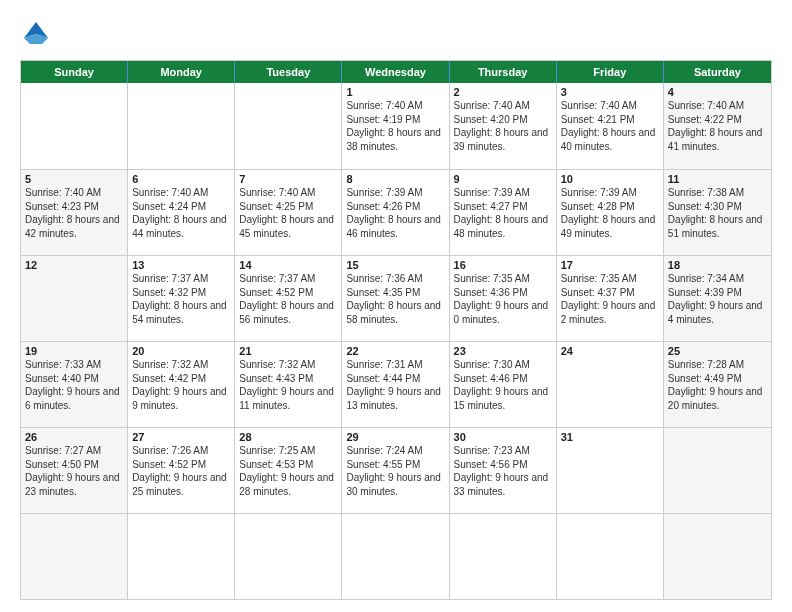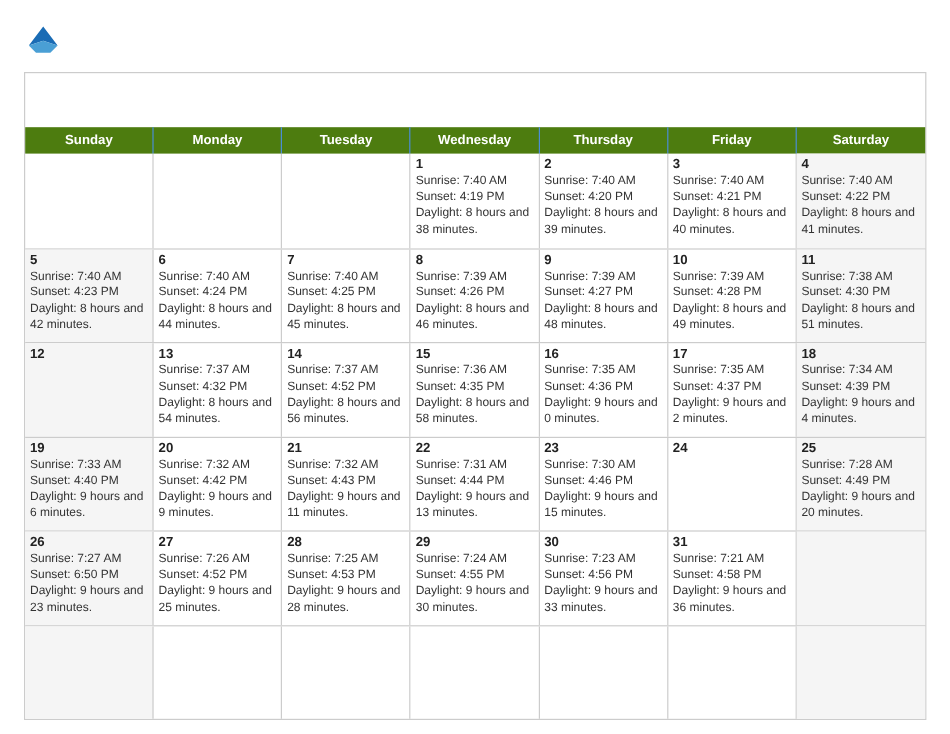--- a/index.html
+++ b/index.html
@@ -62,22 +62,21 @@
     }
     .calendar {
       flex: 1;
       display: flex;
       flex-direction: column;
       border: 1px solid #ccc;
     }
     .cal-header {
       display: grid;
       grid-template-columns: repeat(7, 1fr);
-      background: #4d7c0f;
-      margin-top: 45px;
+      background: #15803d;
     }
     .cal-header-cell {
       color: #fff;
       font-size: 11px;
       font-weight: bold;
       padding: 5px 4px;
       text-align: center;
       border-right: 1px solid #4a8dd5;
     }
     .cal-header-cell:last-child { border-right: none; text-align: center; }
@@ -323,21 +322,21 @@
             <div class="cell-text">Sunrise: 7:28 AM
 Sunset: 4:49 PM
 Daylight: 9 hours
 and 20 minutes.</div>
           </div>
         </div>
         <div class="cal-row">
           <div class="cal-cell shaded">
             <span class="day-num">26</span>
             <div class="cell-text">Sunrise: 7:27 AM
-Sunset: 6:50 PM
+Sunset: 4:50 PM
 Daylight: 9 hours
 and 23 minutes.</div>
           </div>
           <div class="cal-cell">
             <span class="day-num">27</span>
             <div class="cell-text">Sunrise: 7:26 AM
 Sunset: 4:52 PM
 Daylight: 9 hours
 and 25 minutes.</div>
           </div>
@@ -357,24 +356,20 @@
           </div>
           <div class="cal-cell">
             <span class="day-num">30</span>
             <div class="cell-text">Sunrise: 7:23 AM
 Sunset: 4:56 PM
 Daylight: 9 hours
 and 33 minutes.</div>
           </div>
           <div class="cal-cell">
             <span class="day-num">31</span>
-            <div class="cell-text">Sunrise: 7:21 AM
-Sunset: 4:58 PM
-Daylight: 9 hours
-and 36 minutes.</div>
           </div>
           <div class="cal-cell shaded"></div>
         </div>
         <div class="cal-row">
           <div class="cal-cell shaded"></div>
           <div class="cal-cell"></div>
           <div class="cal-cell"></div>
           <div class="cal-cell"></div>
           <div class="cal-cell"></div>
           <div class="cal-cell"></div>

